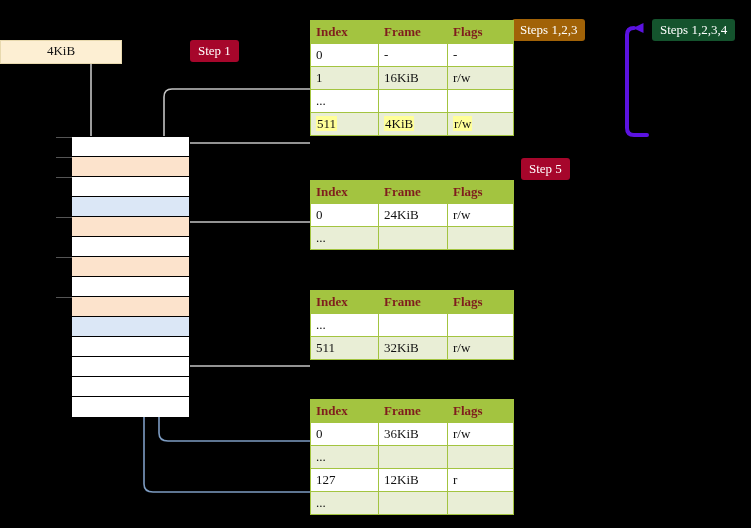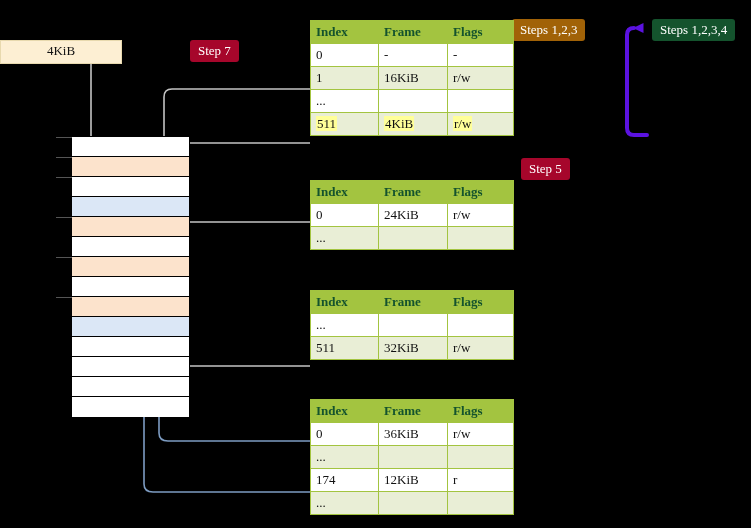--- a/index.html
+++ b/index.html
@@ -11,21 +11,21 @@
          padding:4px 8px 5px 8px;border-radius:3px;white-space:nowrap;
          font-family:"Liberation Serif", serif;}
 
   
   .memlabel{position:absolute;background:#fdefd3;border:1px solid #e8d9ae;
             color:#111;font-size:13px;text-align:center;line-height:20px;}
 
   
   .ptable{position:absolute;border-collapse:collapse;background:#fff;
           font-size:13px;color:#111;table-layout:fixed;}
-  .ptable th{background:#a3c440;color:#14532d;font-weight:bold;font-size:13px;
+  .ptable th{background:#a3c440;color:#7f1d1d;font-weight:bold;font-size:13px;
              text-align:left;padding:3px 5px;border:1px solid #a3c440;}
   .ptable td{border:1px solid #a3c440;padding:3px 5px;height:15px;
              overflow:hidden;white-space:nowrap;}
   .ptable tr.alt td{background:#e9eed6;}
   .ptable tr.plain td{background:#ffffff;}
   .hl{background:#ffff99;padding:0 1px;}
 
   
   #memcol{position:absolute;left:71px;top:136px;width:119px;height:280px;
           background:#fff;border:1px solid #000;box-sizing:border-box;}
@@ -109,21 +109,21 @@
         <div class="tick"></div>
       </div>
       <div class="memrow bluefill" style="height: 20px;"></div>
       <div class="memrow white" style="height: 20px;"></div>
       <div class="memrow white" style="height: 20px;"></div>
       <div class="memrow white" style="height: 20px;"></div>
       <div class="memrow white" style="height: 20px;"></div>
     </div>
 
   <div id="badges">
-      <div class="badge" style="left: 190px; top: 40px; background: rgb(166, 6, 43);">Step 7</div>
+      <div class="badge" style="left: 190px; top: 40px; background: rgb(166, 6, 43);">Step 1</div>
       <div class="badge" style="left: 512px; top: 19px; background: #a16207;">Steps 1,2,3</div>
       <div class="badge" style="left: 652px; top: 19px; background: #14532d;">Steps 1,2,3,4</div>
       <div class="badge" style="left: 521px; top: 158px; background: rgb(166, 6, 43);">Step 5</div>
     </div>
 
   <div id="tables">
       <table class="ptable" style="left: 310px; top: 20px; width: 170px;">
         <thead>
           <tr>
             <th style="width: 57px;">Index</th>
@@ -209,21 +209,21 @@
             <td>0</td>
             <td>36KiB</td>
             <td>r/w</td>
           </tr>
           <tr class="alt">
             <td>...</td>
             <td></td>
             <td></td>
           </tr>
           <tr class="plain">
-            <td>174</td>
+            <td>127</td>
             <td>12KiB</td>
             <td>r</td>
           </tr>
           <tr class="alt">
             <td>...</td>
             <td></td>
             <td></td>
           </tr>
         </tbody>
       </table>

